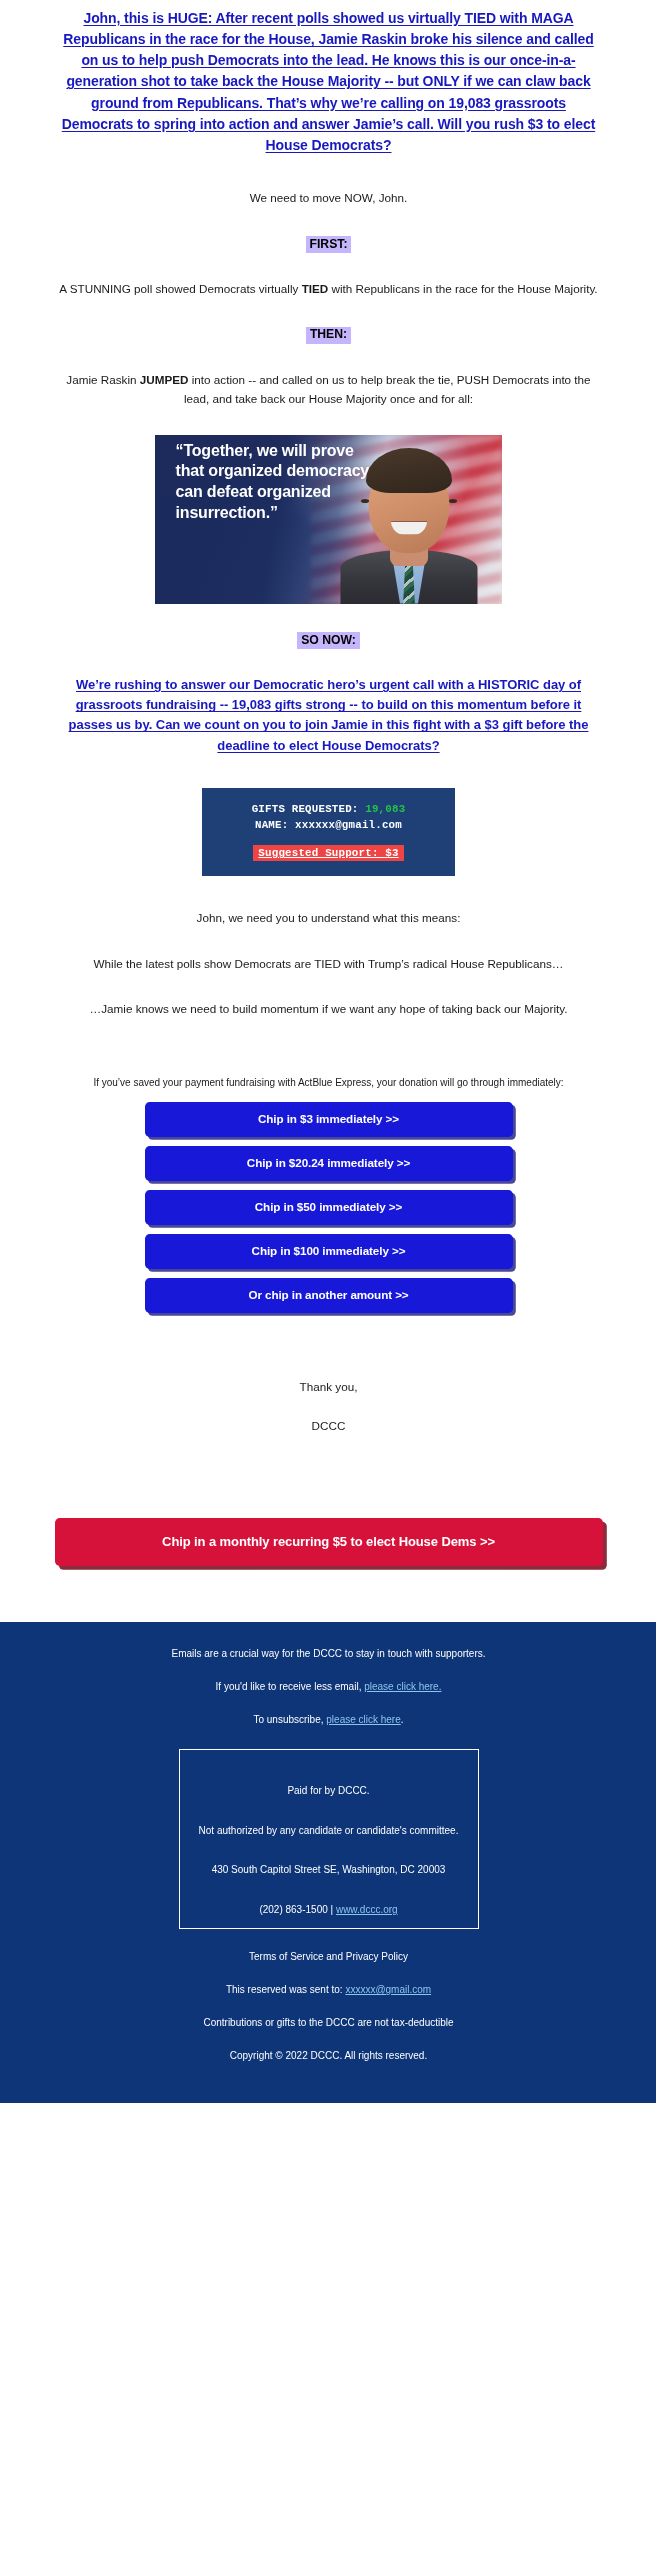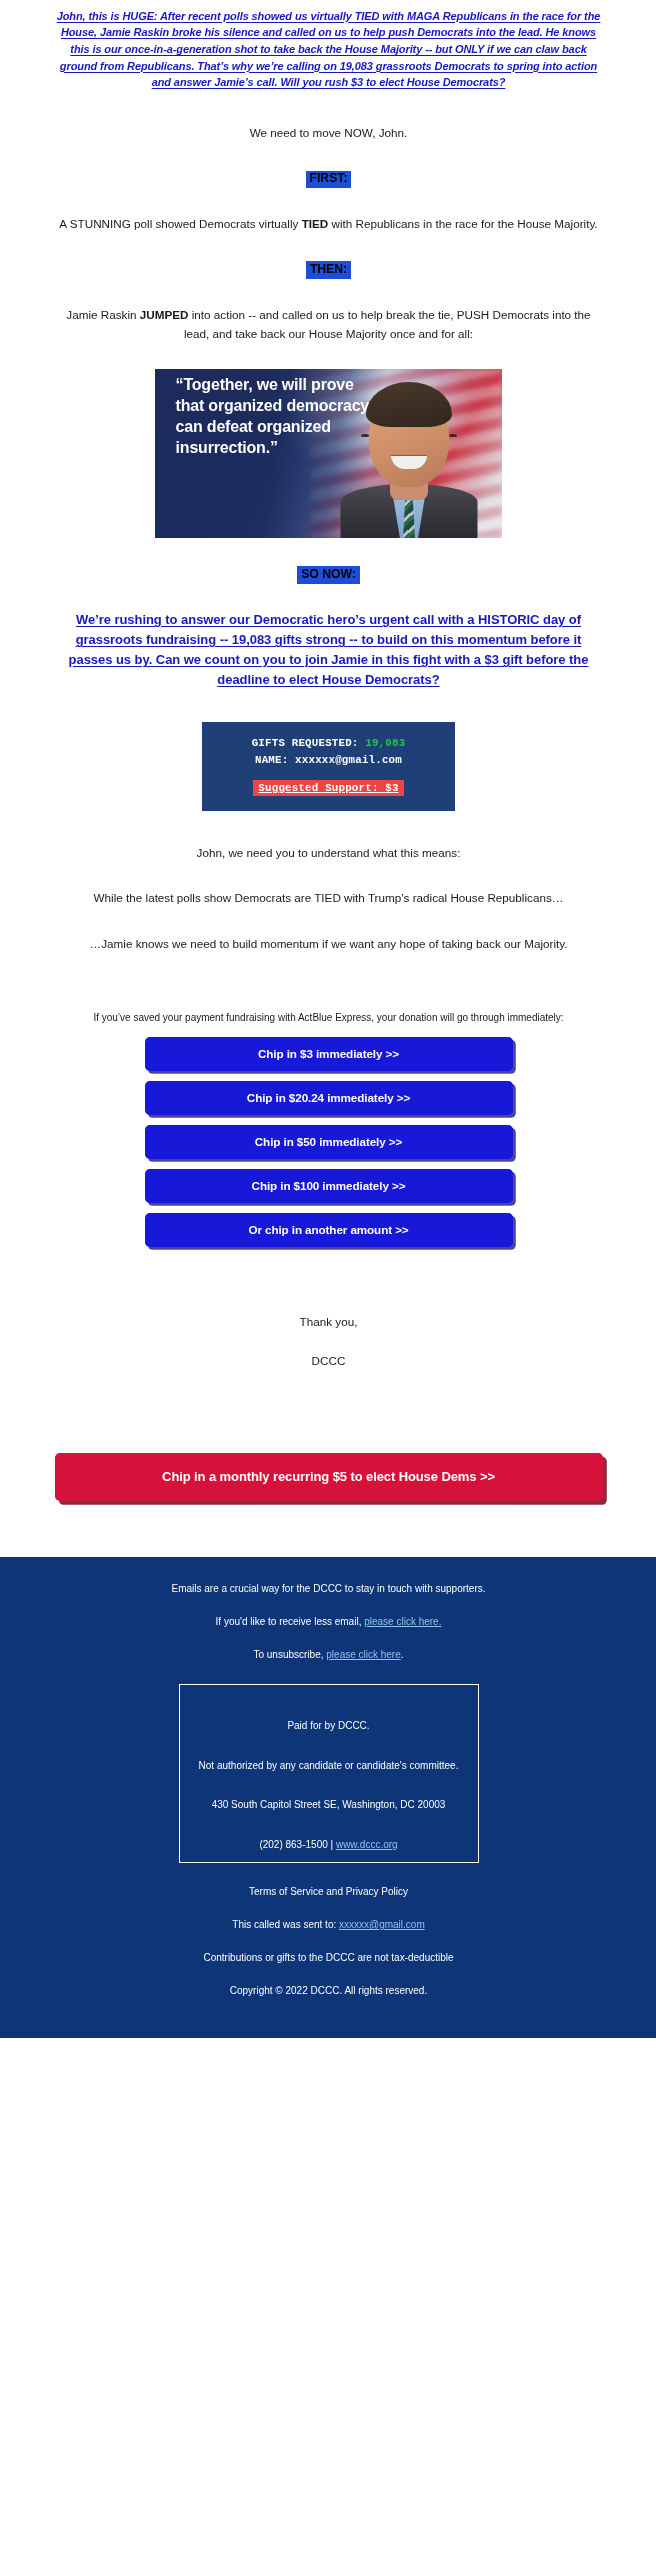--- a/index.html
+++ b/index.html
@@ -16,48 +16,47 @@
   .email-wrap {
     width: 657px;
     margin: 0 auto;
     background: #ffffff;
   }
   .body-section {
     padding: 0 56px;
     box-sizing: border-box;
   }
   .headline {
-    font-size: 11px;
+    font-size: 14px;
     line-height: 1.52;
     font-weight: bold;
     color: #1818c0;
     text-align: center;
     text-decoration: underline;
     text-underline-offset: 1.9px;
     padding-top: 7.5px;
     margin: 0;
     letter-spacing: -0.1px;
-    font-style: italic;
   }
   .para {
     font-size: 11.7px;
     line-height: 1.65;
     color: #1a1a1a;
     text-align: center;
     margin: 0;
   }
   .spacer-28 { height: 26px; }
   .spacer-22 { height: 20.6px; }
   .spacer-34 { height: 32px; }
   .spacer-60 { height: 56px; }
   .spacer-12 { height: 11.3px; }
   .hl-wrap { text-align: center; }
   .highlight {
     display: inline-block;
-    background: #1d4ed8;
+    background: #c4b5fd;
     color: #000000;
     font-weight: bold;
     font-size: 12.2px;
     padding: 0.9px 3.8px 1.9px 3.8px;
     line-height: 1.2;
   }
   .blue-cta {
     font-size: 13px;
     line-height: 1.55;
     font-weight: bold;
@@ -458,21 +457,21 @@
       <p class="footer-line">430 South Capitol Street SE, Washington, DC 20003</p>
       <p class="footer-line"><span>(202) 863-1500 | </span><span class="flink">www.dccc.org</span></p>
     </div>
 
     <div class="footer-gap-md"></div>
 
     <p class="footer-line">Terms of Service and Privacy Policy</p>
 
     <div class="footer-gap-sm"></div>
 
-    <p class="footer-line"><span>This called was sent to: </span><span class="flink">xxxxxx@gmail.com</span></p>
+    <p class="footer-line"><span>This reserved was sent to: </span><span class="flink">xxxxxx@gmail.com</span></p>
 
     <div class="footer-gap-sm"></div>
 
     <p class="footer-line">Contributions or gifts to the DCCC are not tax-deductible</p>
 
     <div class="footer-gap-sm"></div>
 
     <p class="footer-line">Copyright © 2022 DCCC. All rights reserved.</p>
   </div>
 

